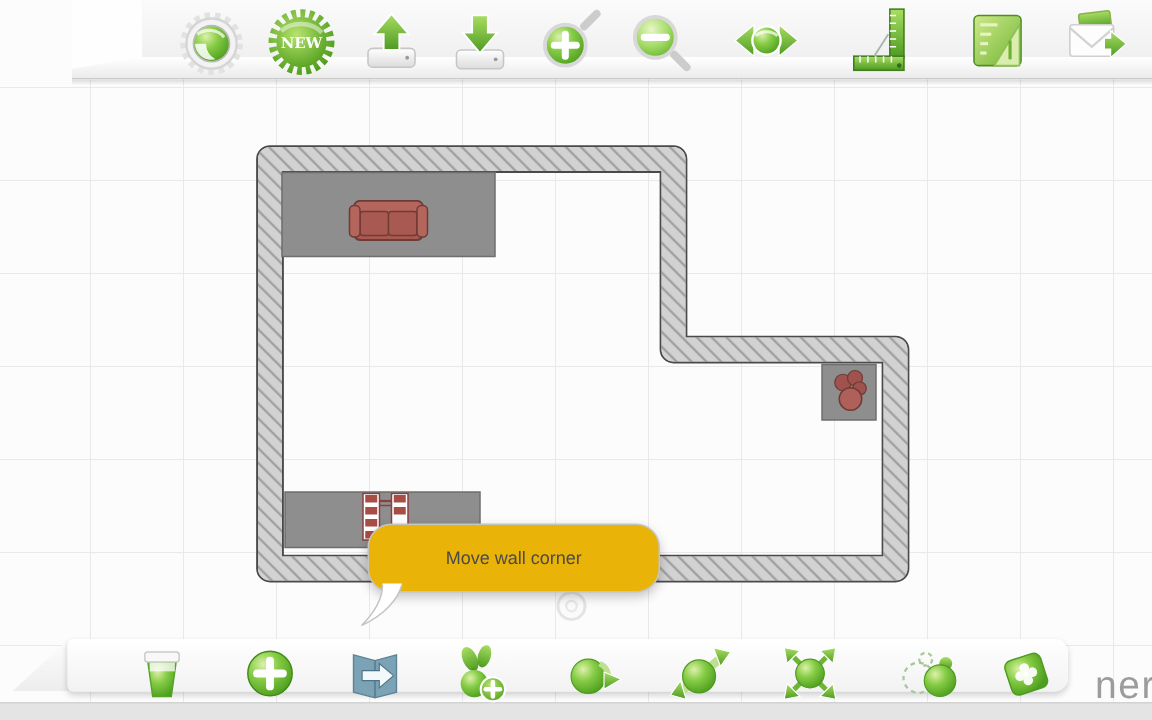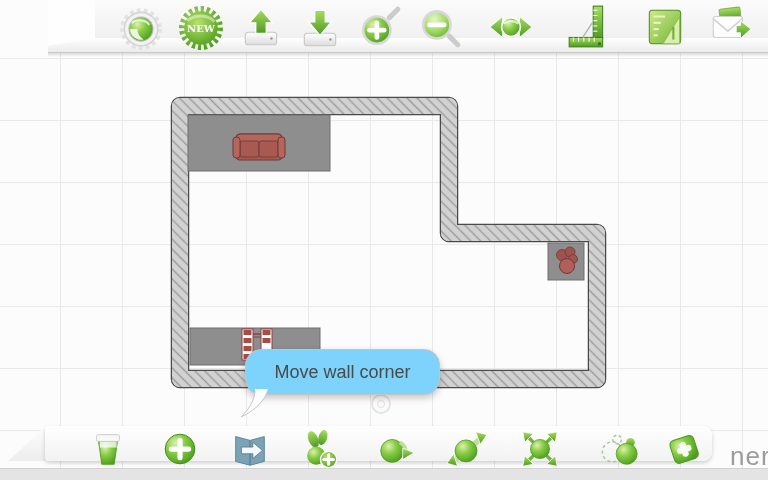--- a/index.html
+++ b/index.html
@@ -33,24 +33,24 @@
   .bb-main{position:absolute;left:37px;right:0;top:0;bottom:0;
            background:linear-gradient(#ffffff,#f2f2f2);
            border-radius:4px 9px 9px 4px;box-shadow:0 2px 4px rgba(0,0,0,.18);}
   .bic{position:absolute;top:428px;width:42px;height:42px;margin-left:-21px;z-index:6;cursor:pointer;}
   .footer{position:absolute;left:0;top:468px;width:768px;height:12px;
           background:#e4e4e4;border-top:1px solid #d2d2d2;z-index:4;}
   .watermark{position:absolute;left:730px;top:441px;z-index:4;font-size:26px;
              color:#9c9c9c;letter-spacing:1px;}
   
   .tooltip{position:absolute;left:245px;top:349px;width:193px;height:44px;z-index:3;
-           background:#7dd3fc;border:1px solid #c4c4c4;border-radius:16px;
+           background:#eab308;border:1px solid #c4c4c4;border-radius:16px;
            box-shadow:0 3px 7px rgba(0,0,0,.22);
            display:flex;align-items:center;justify-content:center;
-           font-size:18px;color:#4a4a4a;}
+           font-size:12px;color:#4a4a4a;}
   .tt-tail{position:absolute;left:236px;top:388px;z-index:3;}
 </style>
 </head>
 <body>
 
 <div class="stage">
 
   <svg width="0" height="0" style="position:absolute">
     <defs>
       <radialGradient id="gG" cx="35%" cy="30%" r="75%">

